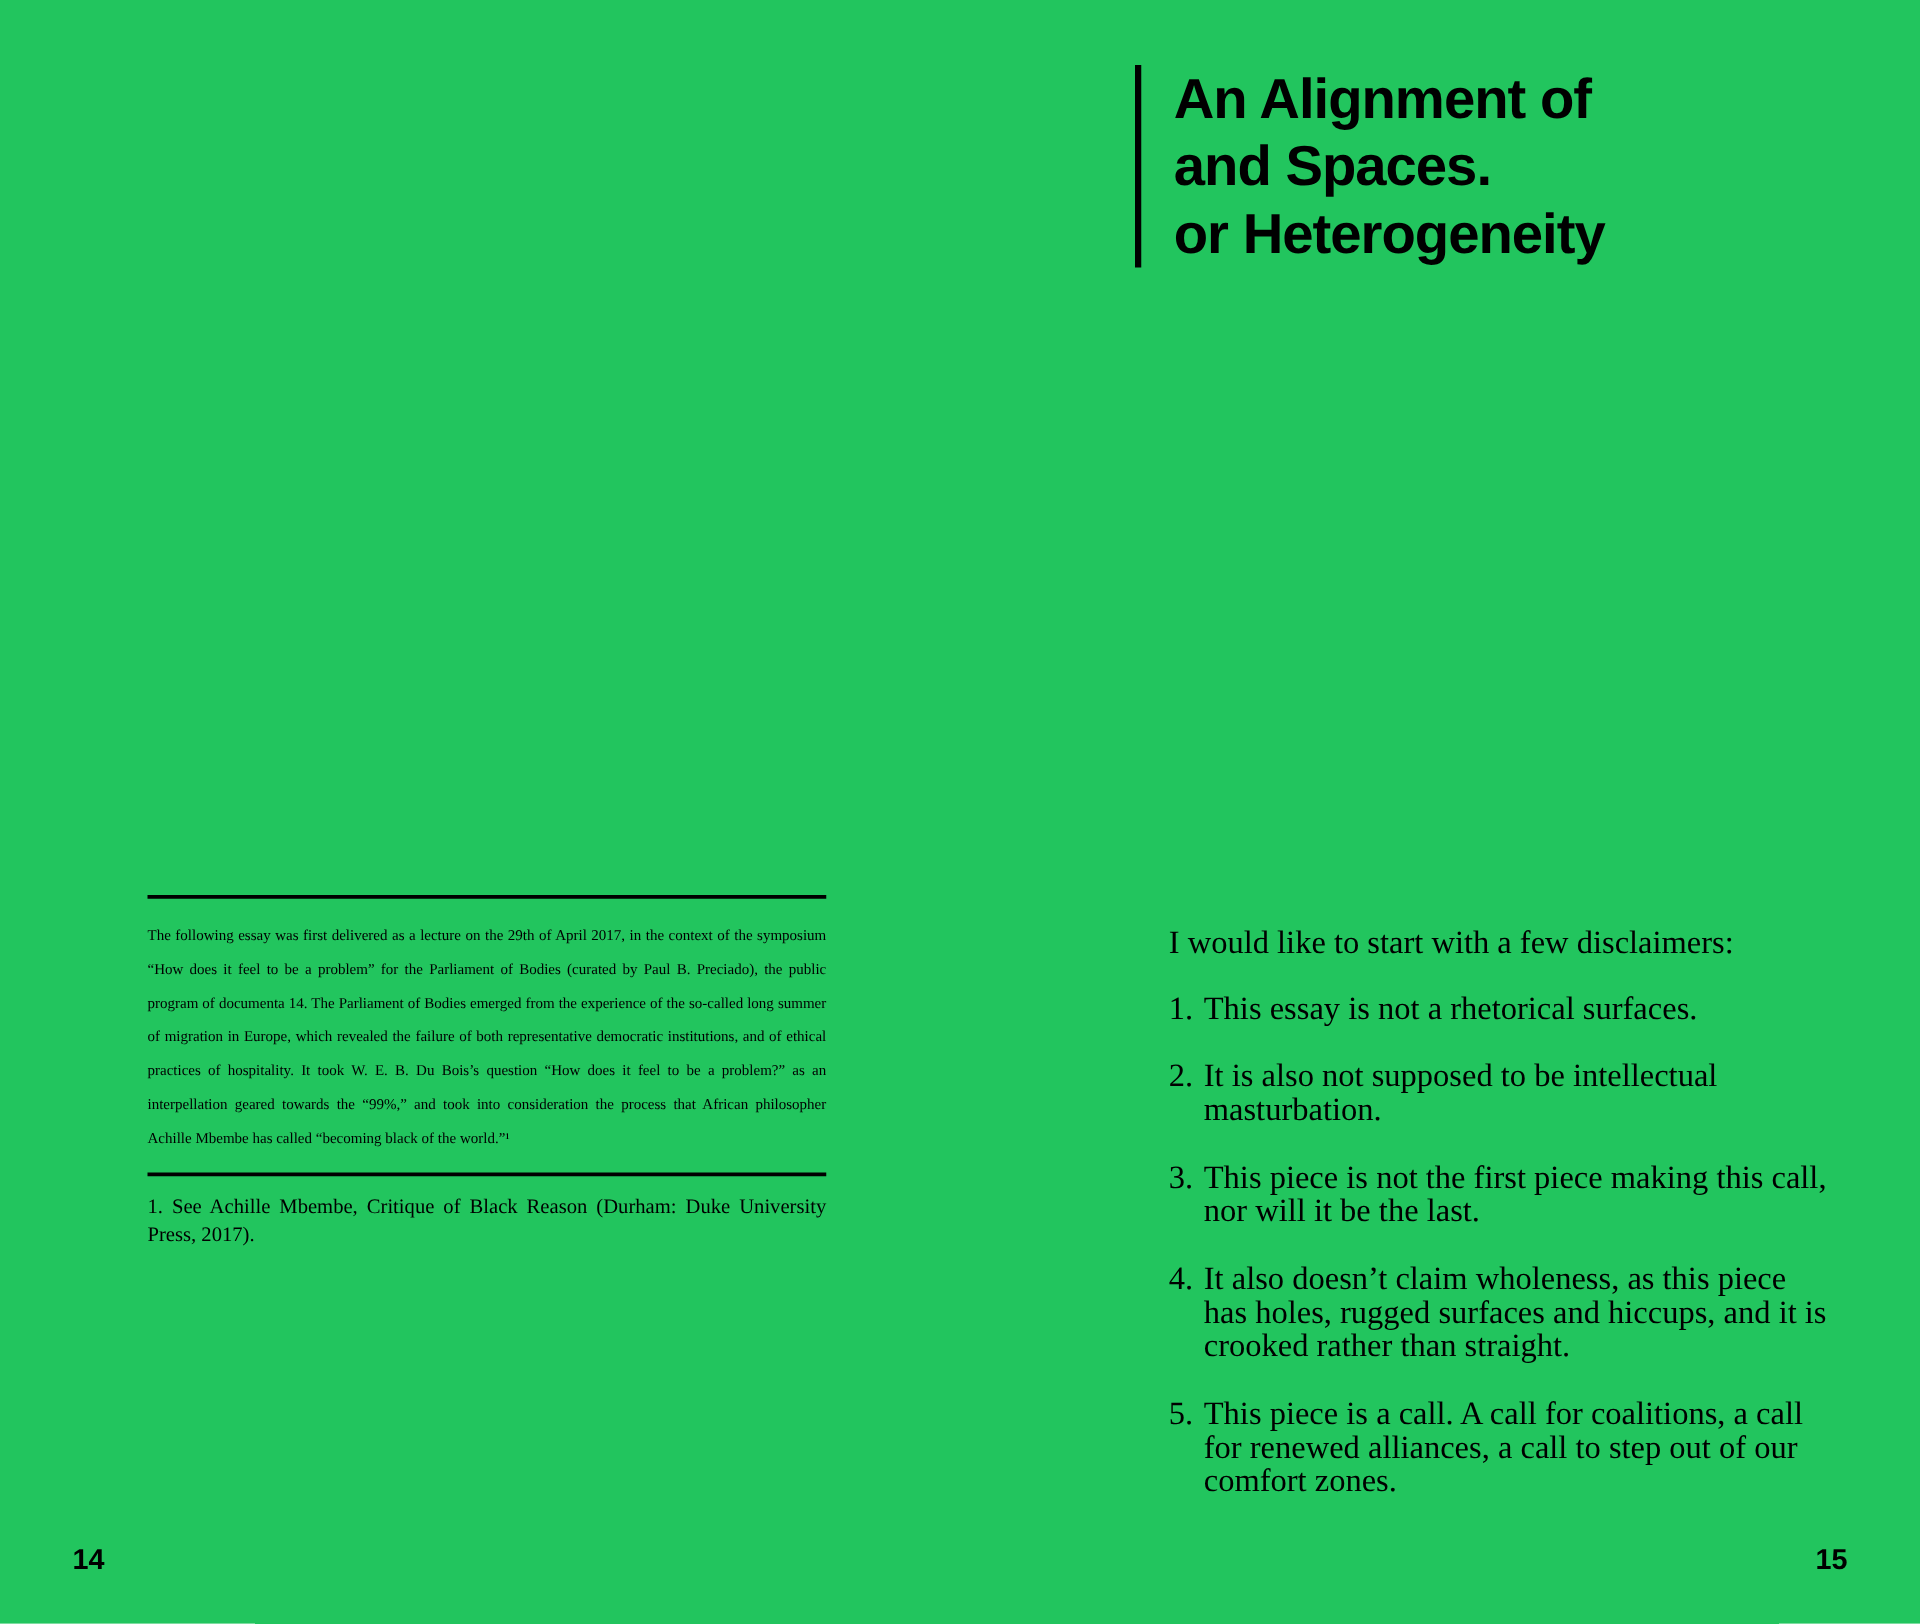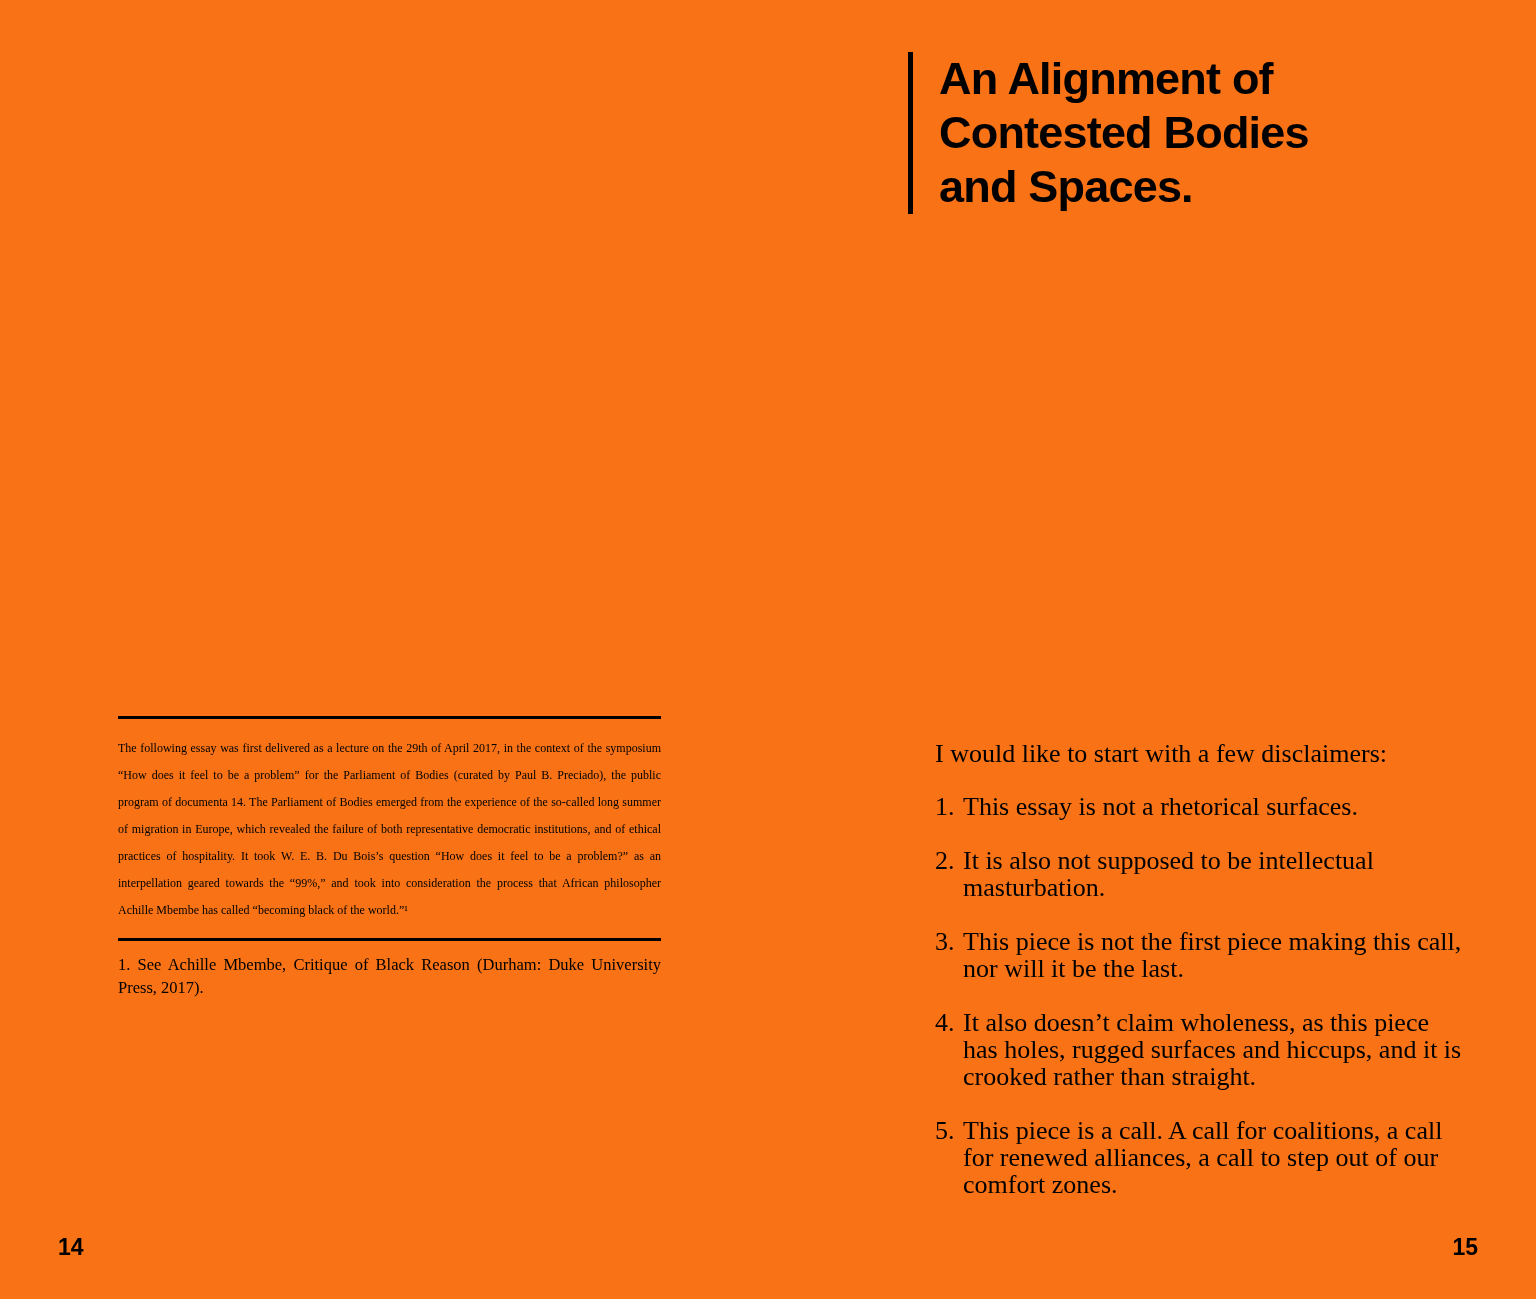--- a/index.html
+++ b/index.html
@@ -1,21 +1,21 @@
 <!DOCTYPE html>
 <html><head>
 <meta charset="utf-8">
 <style>
   * { box-sizing: border-box; }
   html, body { margin: 0; padding: 0; background: #ffffff; }
   .spread {
     position: relative;
     width: 1536px;
     height: 1299px;
-    background: #f97316;
+    background: #22c55e;
     color: #000000;
     font-family: "Liberation Serif", serif;
     overflow: hidden;
   }
 
   
   .title-block {
     position: absolute;
     left: 908px;
     top: 52px;
@@ -86,22 +86,22 @@
   .page-num-left  { left: 58px; margin-top: 12px; }
   .page-num-right { right: 58px; }
 </style>
 </head>
 <body>
 
 <div class="spread">
 
   <header class="title-block">
     <div class="title-line">An Alignment of</div>
-    <div class="title-line">Contested Bodies</div>
     <div class="title-line">and Spaces.</div>
+    <div class="title-line">or Heterogeneity</div>
   </header>
 
   <aside class="note-block">
     <hr class="rule rule-top">
     <p class="note-text">The following essay was first delivered as a lecture on the 29th of April 2017, in the context of the symposium “How does it feel to be a problem” for the Parliament of Bodies (curated by Paul B. Preciado), the public program of documenta 14. The Parliament of Bodies emerged from the experience of the so-called long summer of migration in Europe, which revealed the failure of both representative democratic institutions, and of ethical practices of hospitality. It took W. E. B. Du Bois’s question “How does it feel to be a problem?” as an interpellation geared towards the “99%,” and took into consideration the process that African philosopher Achille Mbembe has called “becoming black of the world.”¹</p>
     <hr class="rule rule-bottom">
     <p class="footnote"><span>1.  See Achille Mbembe, </span><span class="book-title">Critique of Black Reason</span><span> (Durham: Duke University Press, 2017).</span></p>
   </aside>
 
   <section class="right-body">

